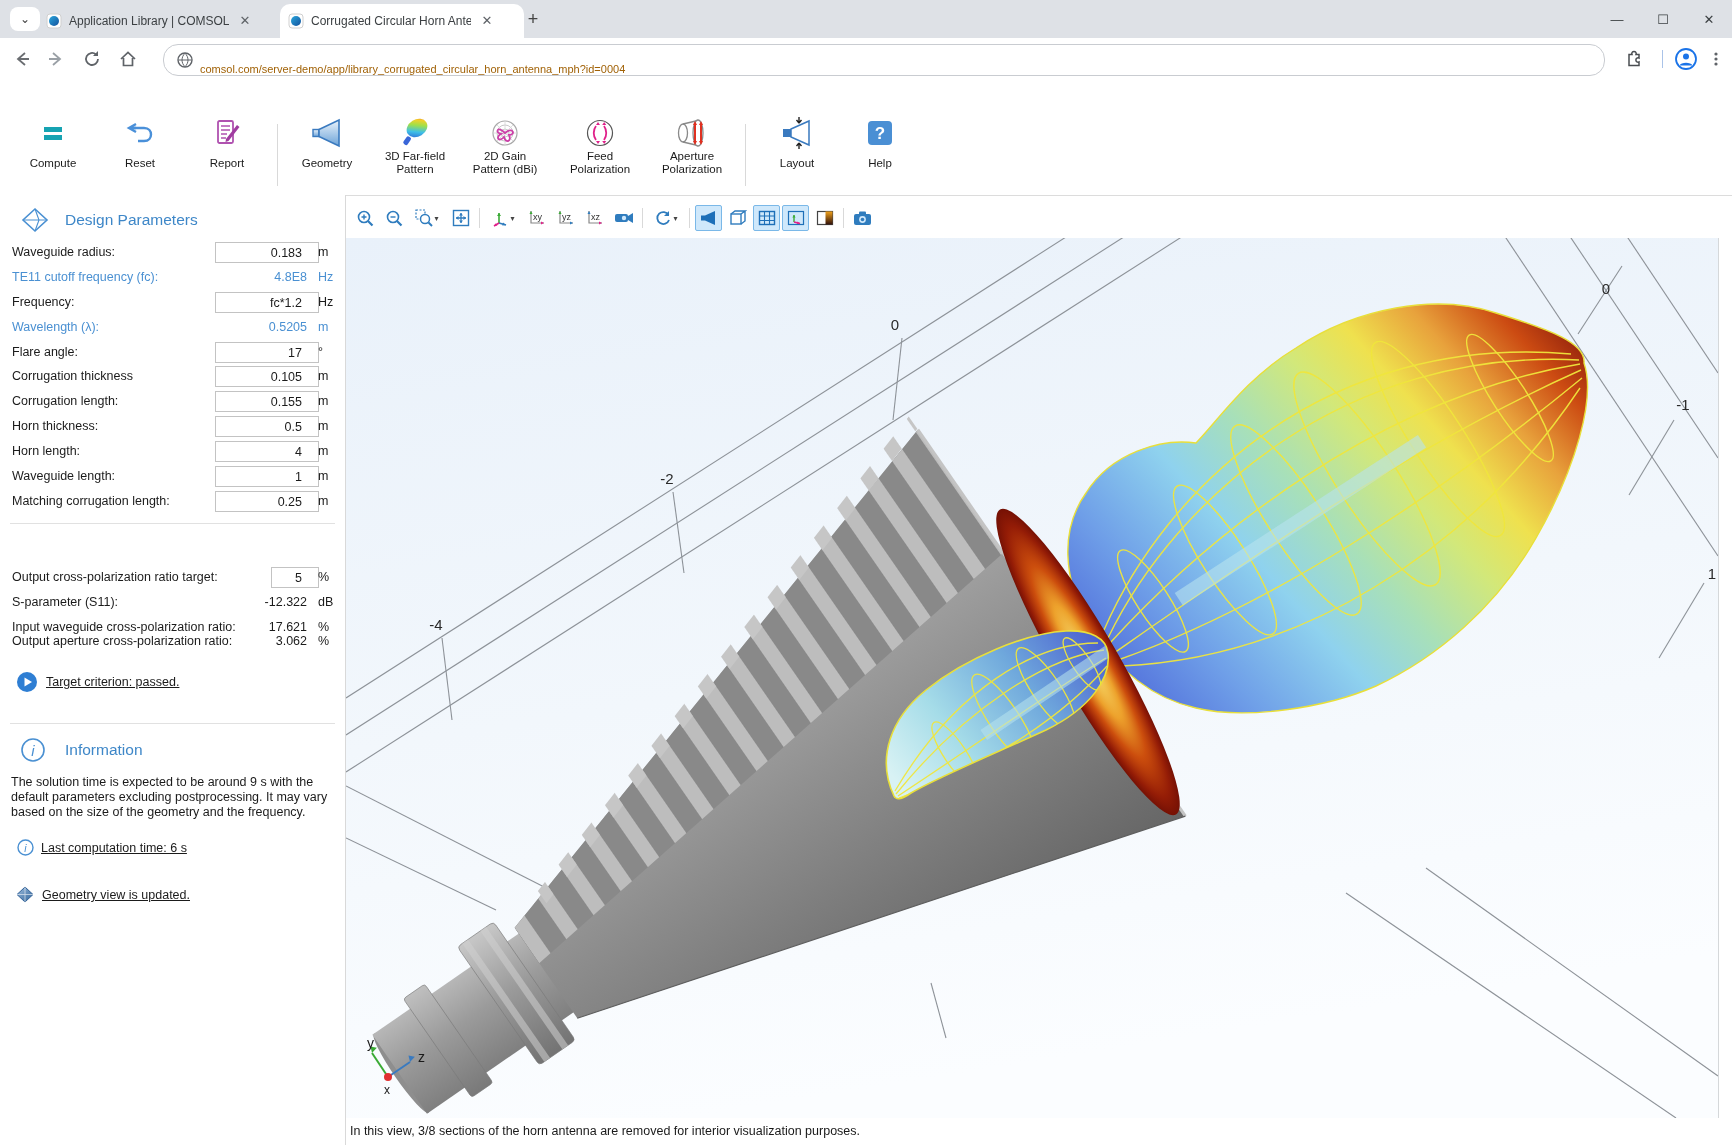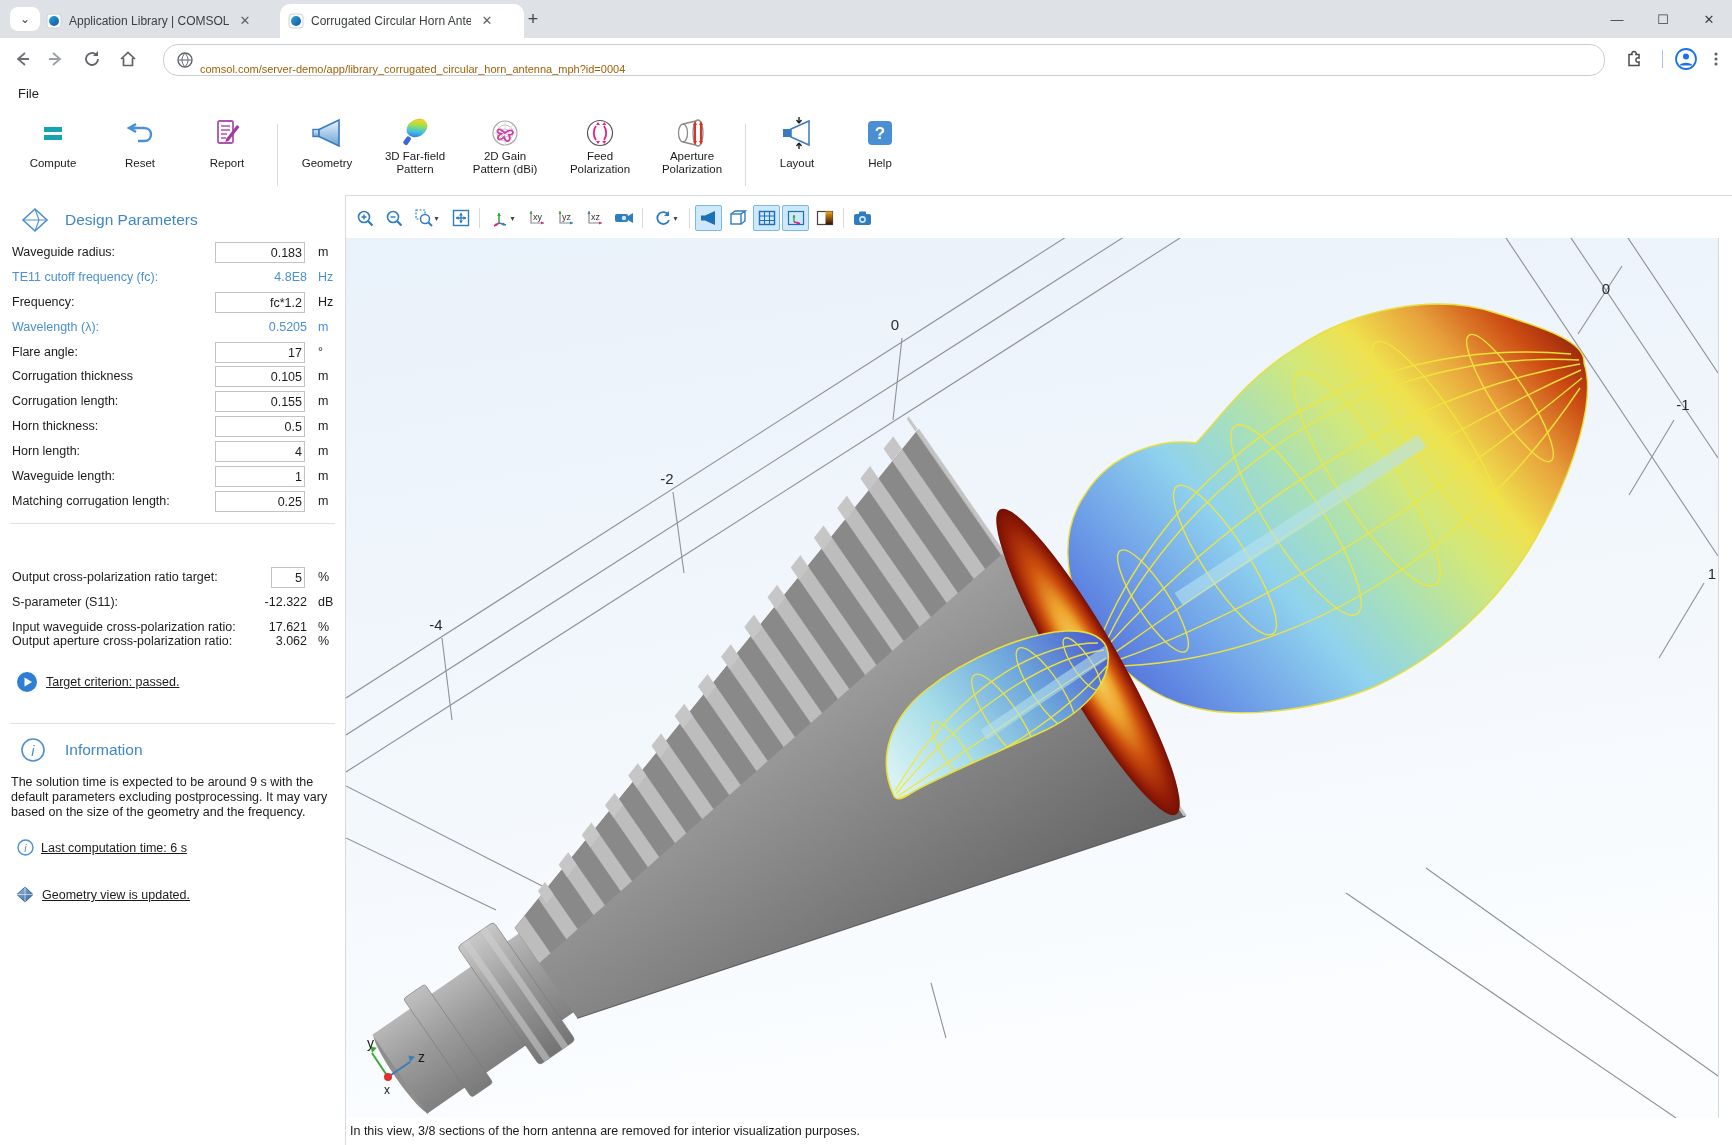--- a/index.html
+++ b/index.html
@@ -27,21 +27,21 @@
   .rbtn .ric{height:34px;display:flex;align-items:center;justify-content:center;}
   .rbtn .rl{line-height:13px;}
   .rsep{position:absolute;top:18px;width:1px;height:62px;background:#d9d9d9;}
   
   .panel{position:absolute;left:0;top:195px;width:345px;height:950px;background:#fff;border-right:1px solid #d9d9d9;}
   .sechead{position:absolute;left:0;width:340px;height:30px;}
   .sechead .ttl{position:absolute;left:65px;top:4px;font-size:15.5px;color:#3e87c8;}
   .sechead .sic{position:absolute;left:20px;top:0;}
   .row{position:absolute;left:0;width:345px;height:21px;font-size:12.5px;color:#1b1b1b;}
   .row .lbl{position:absolute;left:12px;top:3px;white-space:nowrap;}
-  .row input{position:absolute;left:215px;top:0;width:86px;height:17px;border:1px solid #c3c3c3;font-family:"Liberation Sans",sans-serif;font-size:12.5px;color:#1b1b1b;text-align:right;padding:1px 2px 1px 0;background:#fff;}
+  .row input{position:absolute;left:215px;top:0;width:86px;height:17px;border:1px solid #c3c3c3;font-family:"Liberation Sans",sans-serif;font-size:12.5px;color:#1b1b1b;text-align:right;padding:1px 16px 1px 0;background:#fff;}
   .row.short input{left:271px;width:30px;}
   .row .val{position:absolute;left:210px;top:3px;width:97px;text-align:right;}
   .row .unit{position:absolute;left:318px;top:3px;}
   .row.blue .lbl,.row.blue .val,.row.blue .unit{color:#4a90d2;}
   .hsep{position:absolute;left:10px;width:325px;height:1px;background:#e1e1e1;}
   .statusline{position:absolute;font-size:12.5px;color:#1b1b1b;white-space:nowrap;text-decoration:underline;}
   .para{position:absolute;left:11px;width:330px;font-size:12.5px;line-height:15px;color:#1b1b1b;}
   
   .gtoolbar{position:absolute;left:351px;top:204px;height:28px;display:flex;align-items:center;gap:2px;}
   .gbtn{width:25px;height:24px;display:flex;align-items:center;justify-content:center;border:1px solid transparent;border-radius:2px;}
@@ -140,23 +140,20 @@
       </div>
     <div class="navic" style="left:1702px;">
         <svg width="18" height="18">
           <circle cx="9" cy="4" r="1.6" fill="#5f6368"></circle>
           <circle cx="9" cy="9" r="1.6" fill="#5f6368"></circle>
           <circle cx="9" cy="14" r="1.6" fill="#5f6368"></circle>
         </svg>
       </div>
   </div>
 
-  <div class="menubar">
-    <span class="menu-file">File</span>
-  </div>
 
   <div class="ribbon">
     <div class="rbtn" style="left:13px;width:80px;">
       <div class="ric">
           <svg width="30" height="30">
             <rect x="6" y="9" width="18" height="5" fill="#16a3b2"></rect>
             <rect x="6" y="17" width="18" height="5" fill="#16a3b2"></rect>
           </svg>
         </div>
       <div class="rl" style="margin-top:7px;">Compute</div>

